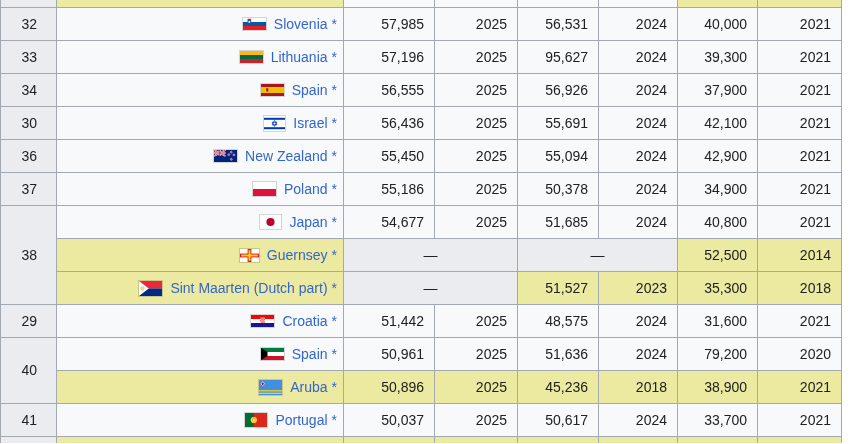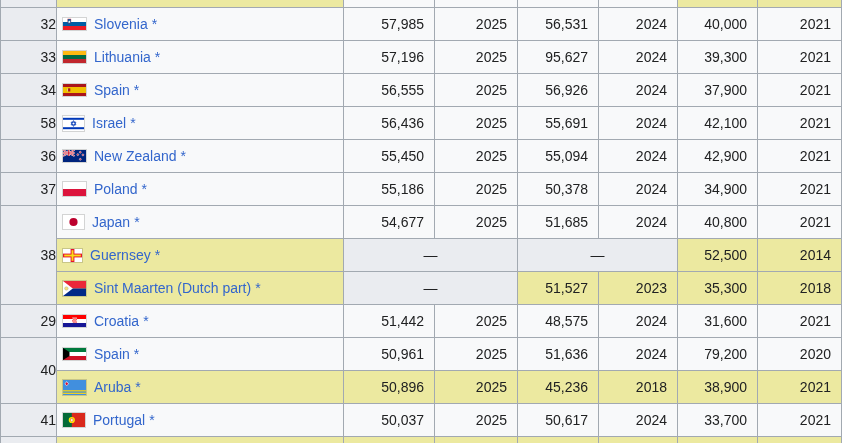--- a/index.html
+++ b/index.html
@@ -13,22 +13,22 @@
     font-family:"Liberation Sans","DejaVu Sans",sans-serif;
     font-size:14px;color:var(--text);
   }
   table{border-collapse:collapse;table-layout:fixed;width:841px;background:var(--cell)}
   td,th{border:1px solid var(--border);padding:0 10px;overflow:hidden;white-space:nowrap;font-weight:normal}
   tr.data-row{height:33px}
   tr.partial-top{height:7px}
   tr.partial-bottom{height:7px}
   tr.partial-top td,tr.partial-top th{border-top:none}
   tr.partial-bottom td,tr.partial-bottom th{border-bottom:none}
-  th.rank{background:var(--muted);text-align:right;padding:0 0}
-  td.country{padding:0 6px;text-align:left}
+  th.rank{background:var(--muted);text-align:right;padding:0 19px}
+  td.country{padding:0 6px;text-align:right}
   td.num{text-align:right}
   td.dash{text-align:center;padding:0}
   .bg-hl{background:var(--hl)}
   .bg-muted{background:var(--muted)}
   a{color:var(--link);text-decoration:none;cursor:pointer}
   a.star{margin-left:4px}
   .flag{display:inline-block;vertical-align:middle;margin-right:8px;line-height:0;
         box-shadow:0 0 0 1px rgba(0,0,0,.15)}
   .flag svg{display:block}
   .country a{vertical-align:middle}
@@ -98,21 +98,21 @@
               <rect x="5.1" y="4.3" width="2.2" height="3.2" fill="#ad1519"></rect>
             </svg></span><a>Spain</a><a class="star">*</a></td>
         <td class="num"><span>56,555</span></td>
         <td class="num"><span>2025</span></td>
         <td class="num"><span>56,926</span></td>
         <td class="num"><span>2024</span></td>
         <td class="num"><span>37,900</span></td>
         <td class="num"><span>2021</span></td>
       </tr>
       <tr class="data-row">
-        <th class="rank"><span>58</span></th>
+        <th class="rank"><span>30</span></th>
         <td class="country"><span class="flag"><svg width="21" height="15" viewBox="0 0 21 15">
               <rect width="21" height="15" fill="#fff"></rect>
               <rect y="1.8" width="21" height="2" fill="#0038b8"></rect>
               <rect y="11.2" width="21" height="2" fill="#0038b8"></rect>
               <path d="M10.5 4.6 L12.9 8.8 H8.1 Z" fill="none" stroke="#0038b8" stroke-width="0.8"></path>
               <path d="M10.5 10.4 L8.1 6.2 H12.9 Z" fill="none" stroke="#0038b8" stroke-width="0.8"></path>
             </svg></span><a>Israel</a><a class="star">*</a></td>
         <td class="num"><span>56,436</span></td>
         <td class="num"><span>2025</span></td>
         <td class="num"><span>55,691</span></td>

